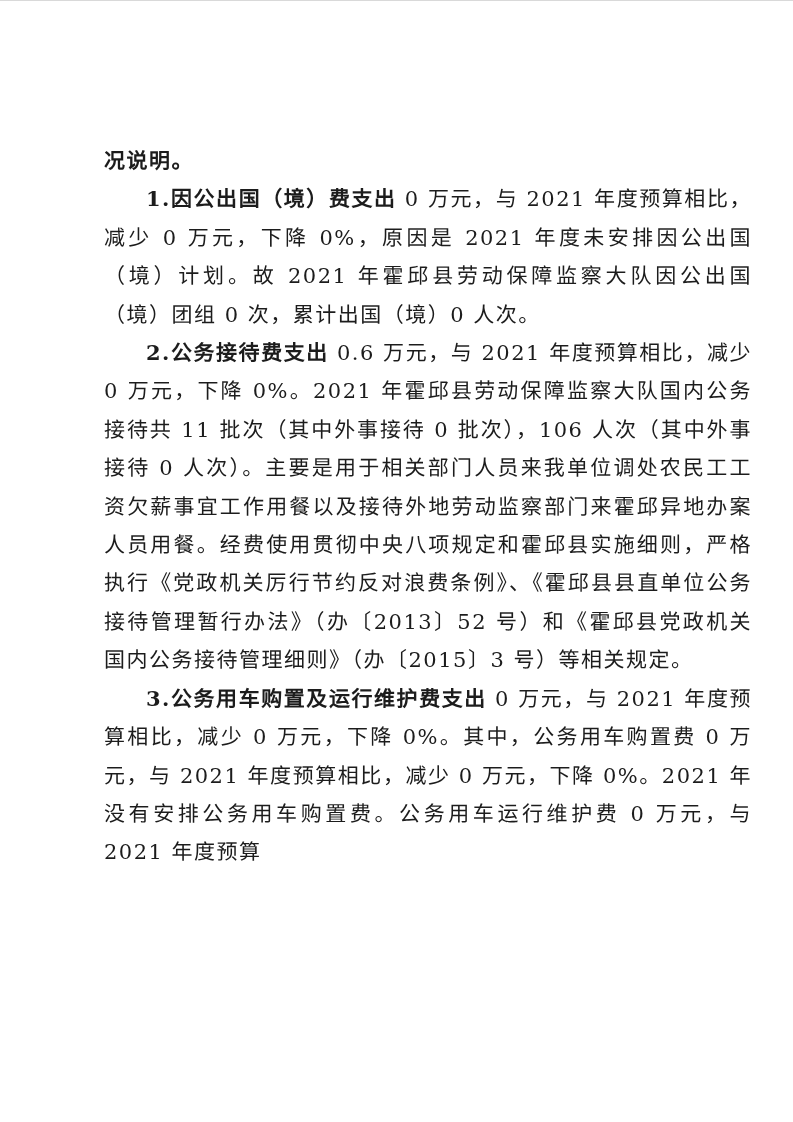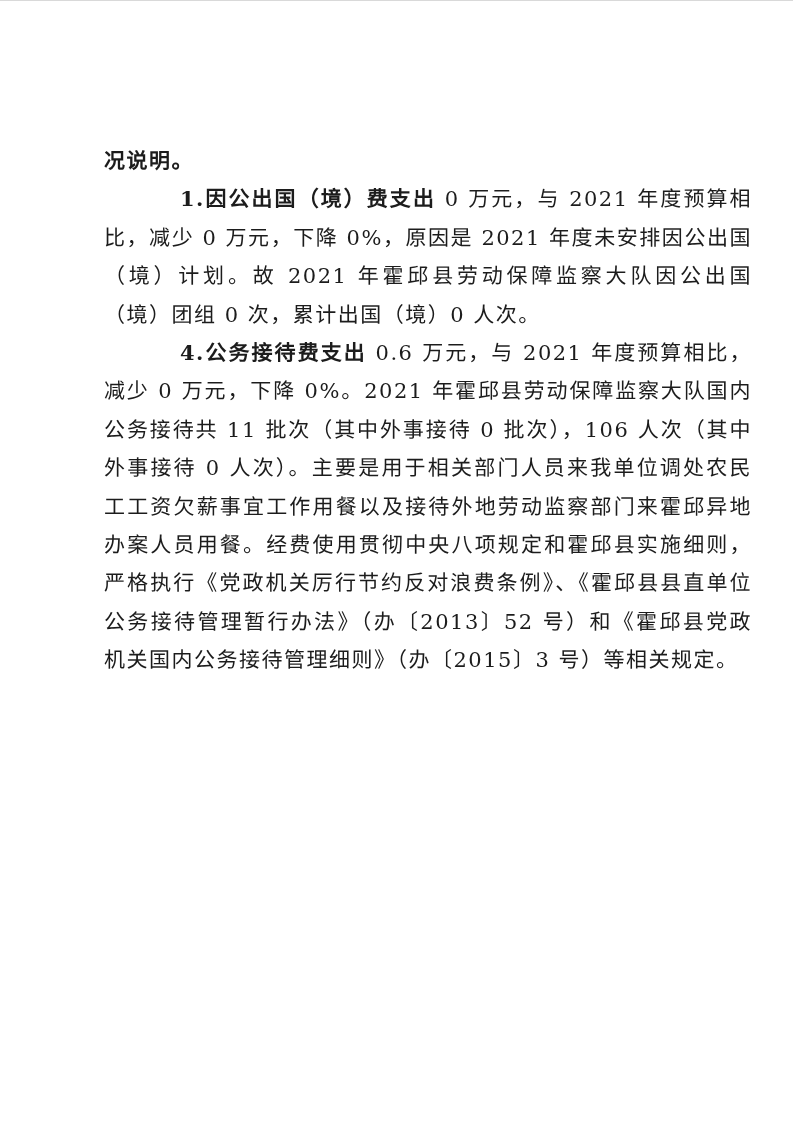--- a/index.html
+++ b/index.html
@@ -41,21 +41,20 @@
   }
   .heading-frag {
     font-weight: 700;
     text-indent: 0;
   }
   .para {
     text-indent: 2em;
   }
   .para b {
     font-weight: 700;
-    margin-left: 34px;
   }
   .page-number {
     position: absolute;
     top: 991px;
     left: 656px;
     width: 60px;
     text-align: center;
     font-size: 20px;
     letter-spacing: 0.5px;
     color: #2a2a2a;
@@ -66,18 +65,19 @@
 
 <div class="page">
   <div class="scan-edge"></div>
 
   <div class="content">
     <p class="heading-frag">况说明。</p>
 
 
     <p class="para"><b>1.因公出国（境）费支出</b><span> 0 万元，与 2021 年度预算相比，减少 0 万元，下降 0%，原因是 2021 年度未安排因公出国（境）计划。故 2021 年霍邱县劳动保障监察大队因公出国（境）团组 0 次，累计出国（境）0 人次。</span></p>
 
-    <p class="para"><b>4.公务接待费支出</b><span> 0.6 万元，与 2021 年度预算相比，减少 0 万元，下降 0%。2021 年霍邱县劳动保障监察大队国内公务接待共 11 批次（其中外事接待 0 批次），106 人次（其中外事接待 0 人次）。主要是用于相关部门人员来我单位调处农民工工资欠薪事宜工作用餐以及接待外地劳动监察部门来霍邱异地办案人员用餐。经费使用贯彻中央八项规定和霍邱县实施细则，严格执行《党政机关厉行节约反对浪费条例》、《霍邱县县直单位公务接待管理暂行办法》（办〔2013〕52 号）和《霍邱县党政机关国内公务接待管理细则》（办〔2015〕3 号）等相关规定。</span></p>
+    <p class="para"><b>2.公务接待费支出</b><span> 0.6 万元，与 2021 年度预算相比，减少 0 万元，下降 0%。2021 年霍邱县劳动保障监察大队国内公务接待共 11 批次（其中外事接待 0 批次），106 人次（其中外事接待 0 人次）。主要是用于相关部门人员来我单位调处农民工工资欠薪事宜工作用餐以及接待外地劳动监察部门来霍邱异地办案人员用餐。经费使用贯彻中央八项规定和霍邱县实施细则，严格执行《党政机关厉行节约反对浪费条例》、《霍邱县县直单位公务接待管理暂行办法》（办〔2013〕52 号）和《霍邱县党政机关国内公务接待管理细则》（办〔2015〕3 号）等相关规定。</span></p>
 
+    <p class="para"><b>3.公务用车购置及运行维护费支出</b><span> 0 万元，与 2021 年度预算相比，减少 0 万元，下降 0%。其中，公务用车购置费 0 万元，与 2021 年度预算相比，减少 0 万元，下降 0%。2021 年没有安排公务用车购置费。公务用车运行维护费 0 万元，与 2021 年度预算</span></p>
   </div>
 
   <div class="page-number">-2-</div>
 </div>
 
 </body></html>

